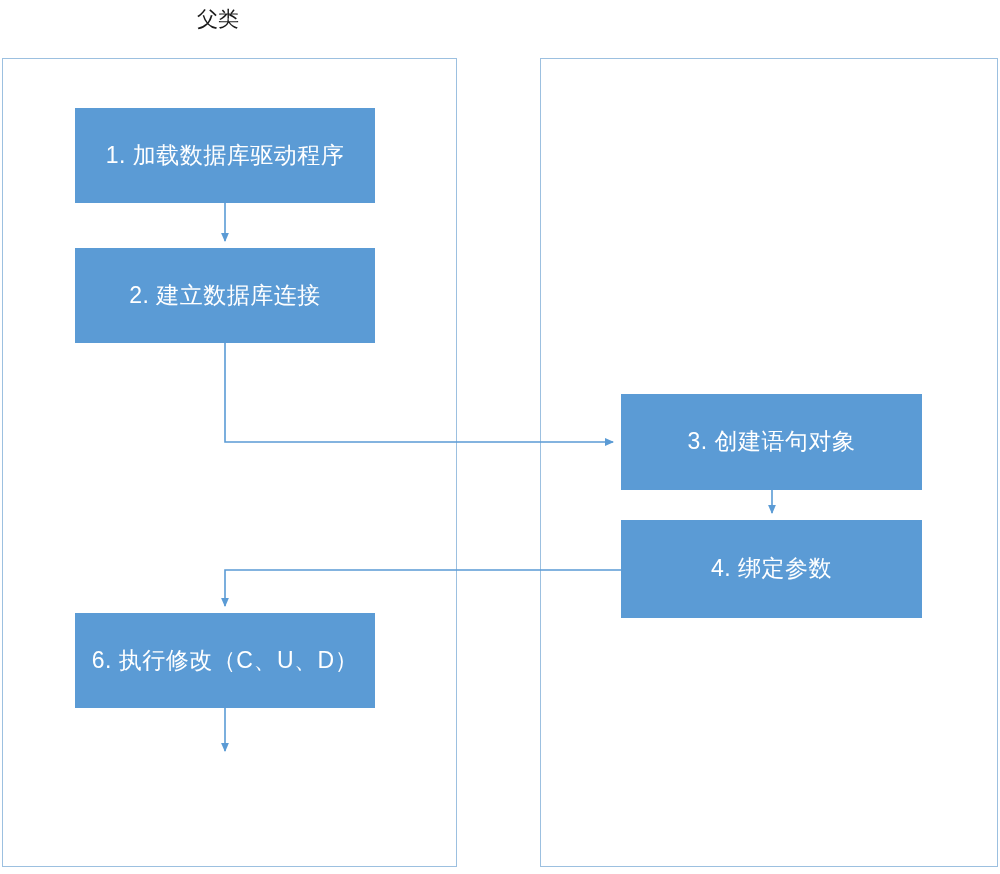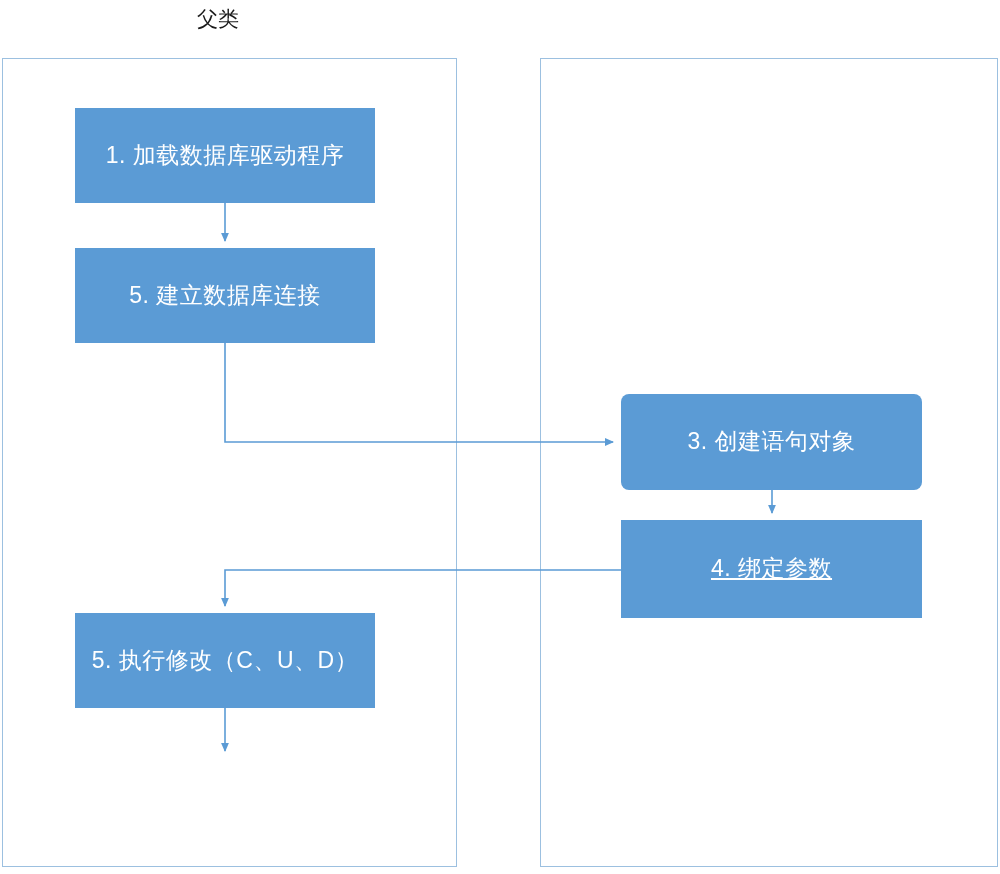--- a/index.html
+++ b/index.html
@@ -68,22 +68,22 @@
     justify-content: center;
     box-sizing: border-box;
     font-size: 23px;
     letter-spacing: 0.5px;
     text-align: center;
     line-height: 1.3;
     white-space: nowrap;
   }
   #node-1 { left: 75px;  top: 108px; width: 300px; height: 95px; }
   #node-2 { left: 75px;  top: 248px; width: 300px; height: 95px; }
-  #node-3 { left: 621px; top: 394px; width: 301px; height: 96px; border-radius: 8px; }
-  #node-4 { left: 621px; top: 520px; width: 301px; height: 98px; text-decoration: underline; }
+  #node-3 { left: 621px; top: 394px; width: 301px; height: 96px; }
+  #node-4 { left: 621px; top: 520px; width: 301px; height: 98px; }
   #node-5 { left: 75px;  top: 613px; width: 300px; height: 95px; }
   #node-6 { left: 75px;  top: 758px; width: 300px; height: 93px; }
   svg#connectors {
     position: absolute;
     left: 0;
     top: 0;
     width: 1000px;
     height: 874px;
     pointer-events: none;
   }
@@ -123,22 +123,22 @@
       <path d="M621,570 L225,570 L225,606" stroke="#5b9bd5" stroke-width="1.6" fill="none" marker-end="url(#arrowhead)"></path>
     </g>
 
     <g>
       <path d="M225,708 L225,751" stroke="#5b9bd5" stroke-width="1.6" fill="none" marker-end="url(#arrowhead)"></path>
     </g>
   </svg>
 
   <div class="node" id="node-1">1. 加载数据库驱动程序</div>
 
-  <div class="node" id="node-2">5. 建立数据库连接</div>
+  <div class="node" id="node-2">2. 建立数据库连接</div>
 
   <div class="node" id="node-3">3. 创建语句对象</div>
 
   <div class="node" id="node-4">4. 绑定参数</div>
 
-  <div class="node" id="node-5">5. 执行修改（C、U、D）</div>
+  <div class="node" id="node-5">6. 执行修改（C、U、D）</div>
 
 
 </div>
 
 </body></html>

